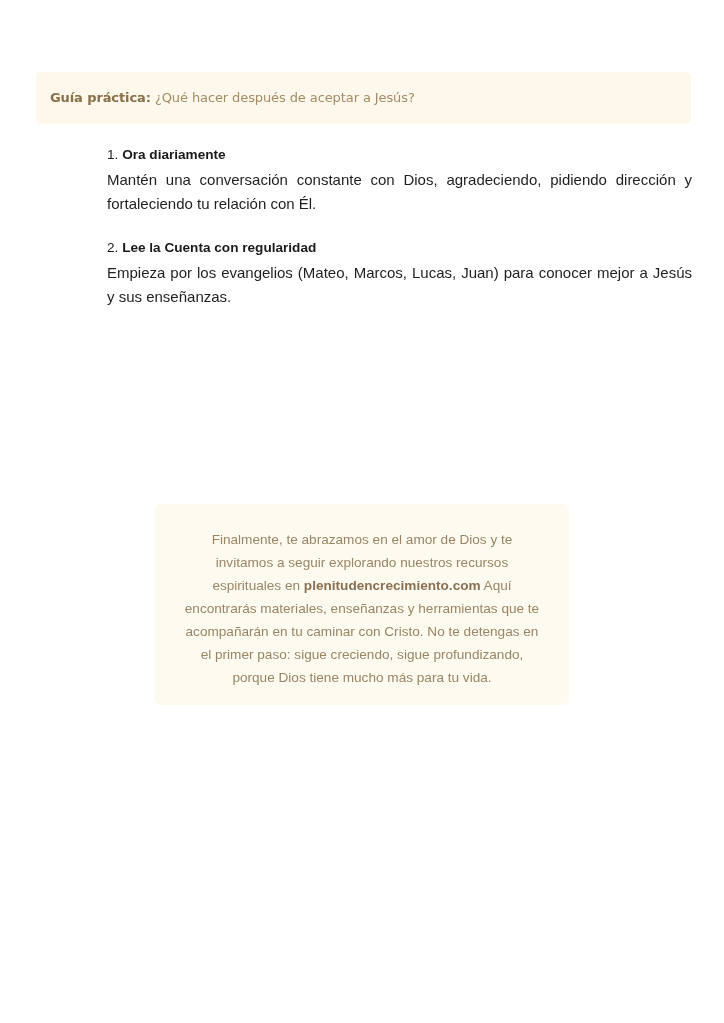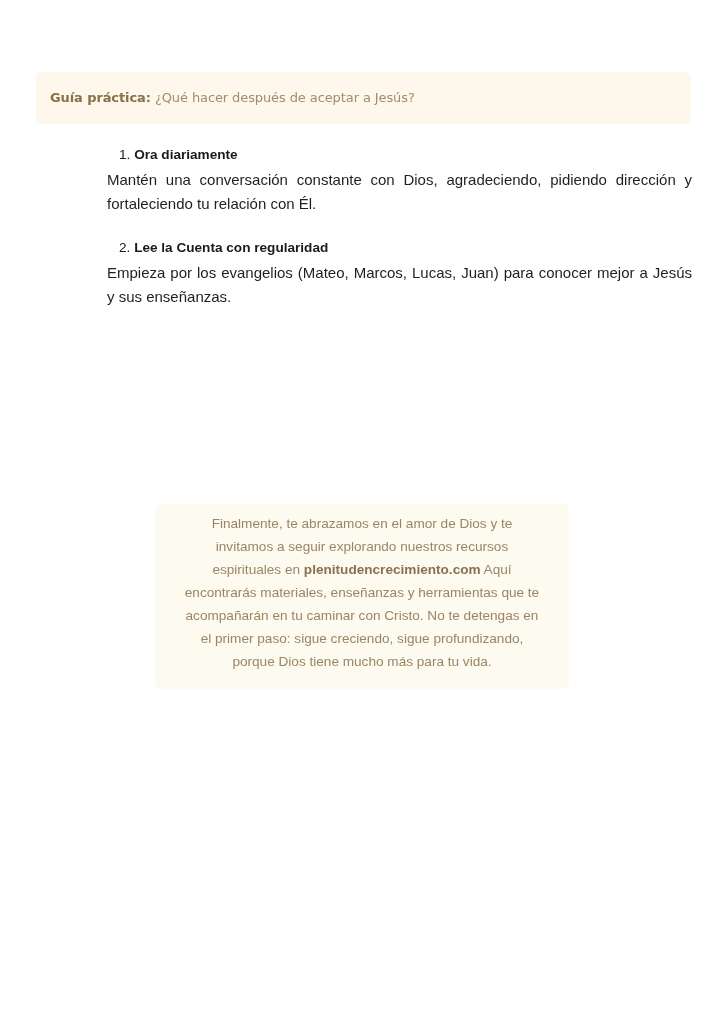--- a/index.html
+++ b/index.html
@@ -62,21 +62,21 @@
     margin: 0 0 22px 0;
   }
   .step:last-child {
     margin-bottom: 0;
   }
   .step-title {
     font-family: "Liberation Sans", sans-serif;
     font-size: 13.6px;
     line-height: 21px;
     color: #1a1a1a;
-    margin: 0 0 3px 12px;
+    margin: 0 0 3px 0;
   }
   .step-title .num {
     font-weight: normal;
   }
   .step-title .heading {
     font-weight: bold;
   }
   .step-body {
     font-family: "Liberation Sans", sans-serif;
     font-size: 15px;
@@ -89,21 +89,21 @@
 
   
   .closing {
     position: absolute;
     left: 155px;
     top: 504px;
     width: 414px;
     box-sizing: border-box;
     background: #fdfaf0;
     border-radius: 6px;
-    padding: 8px 28px 16px 28px;
+    padding: 24px 28px 16px 28px;
     text-align: center;
   }
   .closing-text {
     font-family: "Liberation Sans", sans-serif;
     font-size: 13.6px;
     line-height: 23px;
     color: #9b8565;
     margin: 0;
   }
   .closing-text .site {

